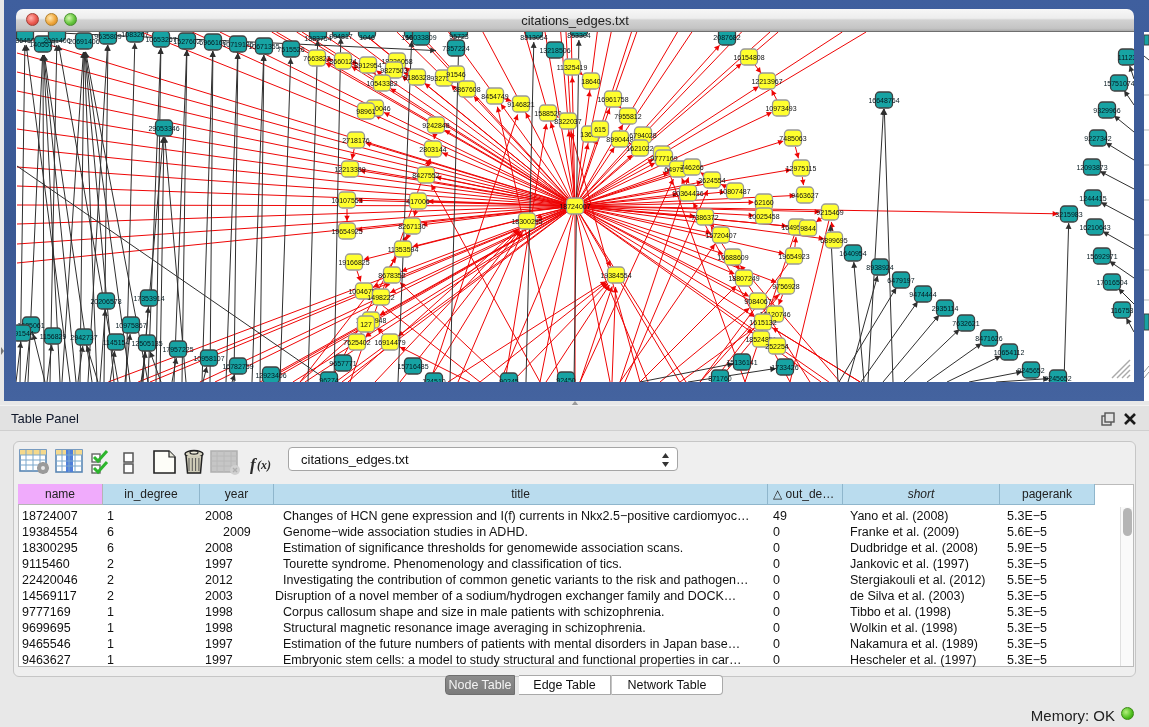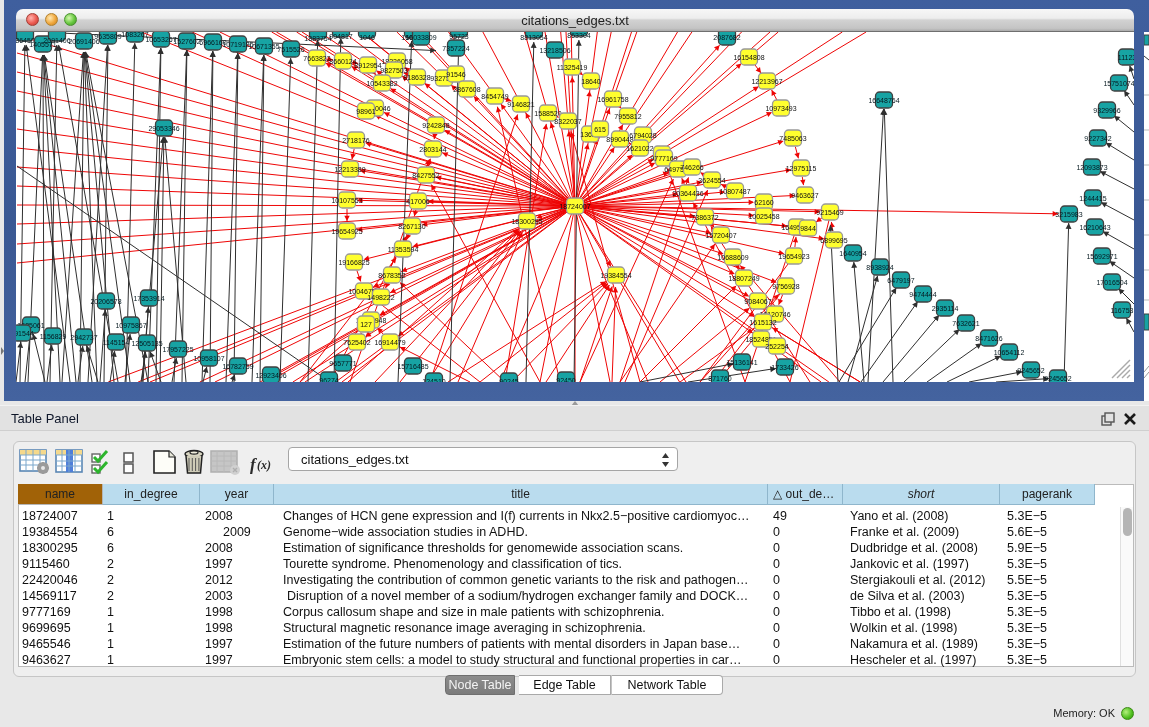--- a/index.html
+++ b/index.html
@@ -29,21 +29,21 @@
 .th { position:absolute; top:0; height:21px; background:#badcee; border-right:1px solid #8fb6cc; border-bottom:1px solid #8fb6cc; font-size:12px; color:#222; text-align:center; line-height:21px; }
 .row { position:absolute; font-size:12.5px; color:#111; height:16px; line-height:16px; white-space:nowrap; }
 #vsb { position:absolute; left:1120px; top:507px; width:13px; height:159px; background:#fafafa; border-left:1px solid #e0e0e0; }
 #vsb .thumb { position:absolute; left:2px; top:1px; width:9px; height:28px; background:#b5b5b5; border-radius:5px; }
 
 #tabs { position:absolute; left:429px; top:675px; height:20px; }
 .seg { position:absolute; top:0; height:20px; font-size:12.5px; line-height:19px; text-align:center; color:#111; background:#fff; border:1px solid #a9a9a9; }
 #seg1 { left:16px; width:70px; border-radius:4px 0 0 4px; background:linear-gradient(180deg,#8d8d8d,#7b7b7b); color:#f4f4f4; border-color:#6f6f6f;}
 #seg2 { left:90px; width:92px; border-left:none; }
 #seg3 { left:182px; width:112px; border-left:1px solid #c4c4c4; border-radius:0 4px 4px 0; }
-#mem { position:absolute; right:34px; top:707px; font-size:11px; color:#222; }
+#mem { position:absolute; right:34px; top:707px; font-size:15px; color:#222; }
 #memdot { position:absolute; left:1121px; top:707px; width:13px; height:13px; border-radius:50%; background:radial-gradient(circle at 4px 4px,#b4f07e,#4ebe1e 60%,#2f9210); border:1px solid #3a8a14; }
 </style></head>
 <body>
 <div id="gwrap">
   <div style="position:absolute;left:0;top:0;width:4px;height:401px;background:#e8e8e8"></div>
   <div id="frame"></div>
 <svg class="abs" style="left:0;top:345px" width="5" height="12">
       <path d="M1 2 L4 6 L1 10 Z" fill="#777"></path>
     </svg>
   <div id="titlebar">
@@ -964,21 +964,21 @@
   </svg>
 <div id="combo">
     <div class="ct">citations_edges.txt</div>
     <svg class="abs" style="right:7px;top:4px" width="9" height="16">
       <path d="M4.5 1 L8 6 L1 6 Z" fill="#333"></path>
       <path d="M4.5 15 L8 10 L1 10 Z" fill="#333"></path>
     </svg>
   </div>
 <div id="table"></div>
 <div id="thead">
-    <div class="th" style="left:0px;width:85px;background:#a16207;border-right:1px solid #b5b5b5;border-bottom:1px solid #b5b5b5;">name</div>
+    <div class="th" style="left:0px;width:85px;background:#f0abfc;border-right:1px solid #b5b5b5;border-bottom:1px solid #b5b5b5;">name</div>
     <div class="th" style="left:85px;width:97px;">in_degree</div>
     <div class="th" style="left:182px;width:74px;">year</div>
     <div class="th" style="left:256px;width:494px;">title</div>
     <div class="th" style="left:750px;width:75px;text-align:left;padding-left:5px;">△ out_de…</div>
     <div class="th" style="left:825px;width:157px;font-style:italic;">short</div>
     <div class="th" style="left:982px;width:95px;">pagerank</div>
   </div>
 <div class="row" style="left:22px;top:508px">18724007</div>
 <div class="row" style="left:107px;top:508px">1</div>
 <div class="row" style="left:205px;top:508px">2008</div>
@@ -1010,21 +1010,21 @@
 <div class="row" style="left:22px;top:572px">22420046</div>
 <div class="row" style="left:107px;top:572px">2</div>
 <div class="row" style="left:205px;top:572px">2012</div>
 <div class="row" style="left:283px;top:572px">Investigating the contribution of common genetic variants to the risk and pathogen…</div>
 <div class="row" style="left:773px;top:572px">0</div>
 <div class="row" style="left:850px;top:572px">Stergiakouli et al. (2012)</div>
 <div class="row" style="left:1007px;top:572px">5.5E−5</div>
 <div class="row" style="left:22px;top:588px">14569117</div>
 <div class="row" style="left:107px;top:588px">2</div>
 <div class="row" style="left:205px;top:588px">2003</div>
-<div class="row" style="left:287px;top:588px">Disruption of a novel member of a sodium/hydrogen exchanger family and DOCK…</div>
+<div class="row" style="left:275px;top:588px">Disruption of a novel member of a sodium/hydrogen exchanger family and DOCK…</div>
 <div class="row" style="left:773px;top:588px">0</div>
 <div class="row" style="left:850px;top:588px">de Silva et al. (2003)</div>
 <div class="row" style="left:1007px;top:588px">5.3E−5</div>
 <div class="row" style="left:22px;top:604px">9777169</div>
 <div class="row" style="left:107px;top:604px">1</div>
 <div class="row" style="left:205px;top:604px">1998</div>
 <div class="row" style="left:283px;top:604px">Corpus callosum shape and size in male patients with schizophrenia.</div>
 <div class="row" style="left:773px;top:604px">0</div>
 <div class="row" style="left:850px;top:604px">Tibbo et al. (1998)</div>
 <div class="row" style="left:1007px;top:604px">5.3E−5</div>

